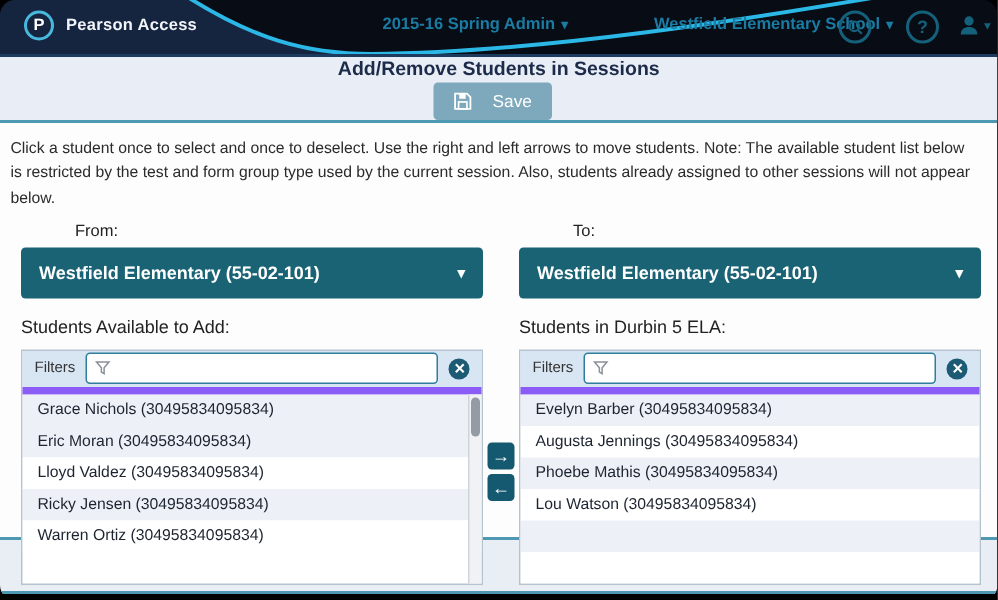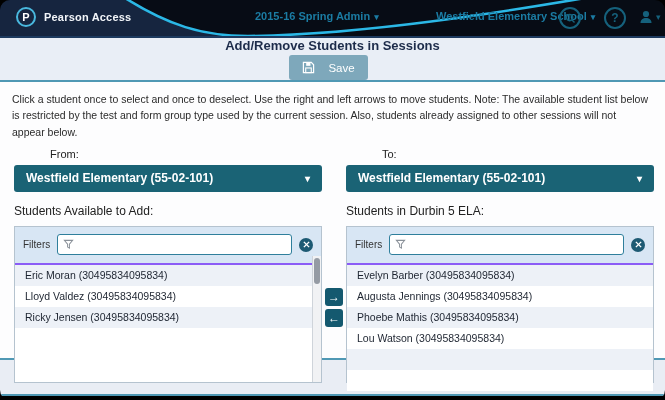--- a/index.html
+++ b/index.html
@@ -24,30 +24,30 @@
   .icon-user{position:absolute;left:638px;top:9px;z-index:2;display:flex;align-items:center;gap:2px;cursor:pointer;}
   .icon-user .caret{color:#15617c;font-size:9px;}
 
   
   .main{background:#fdfdfe;height:320px;}
   .header-band{height:44px;background:#e9eef6;border-bottom:2px solid #4f98b4;display:flex;align-items:center;padding:0 16px;box-sizing:border-box;flex-direction:column;}
   .page-title{flex:1;font-size:13px;font-weight:bold;color:#1c2b4a;}
   .btn{display:inline-flex;align-items:center;gap:13px;border-radius:3px;font-size:11.5px;cursor:pointer;box-sizing:border-box;}
   .btn-save-hdr{background:#7ea8bb;color:#fff;padding:6px 13px;margin-right:8px;}
   .btn-discard{background:#fff;border:2px solid #1b1b1b;color:#111;font-weight:bold;padding:6px 10px;}
-  .instructions{padding:9px 14px 2px 12px;font-size:10.5px;line-height:1.55;color:#2b2b2b;}
+  .instructions{padding:9px 14px 2px 7px;font-size:10.5px;line-height:1.55;color:#2b2b2b;}
   .cols{display:flex;padding:0 11px 0 14px;gap:24px;}
   .col{width:308px;box-sizing:border-box;}
   .field-label{font-size:11px;color:#222;margin:6px 0 5px 0;padding-left:36px;}
-  .teal-select{height:27px;background:#1a6375;border-radius:3px;color:#fff;font-weight:bold;font-size:12px;
+  .teal-select{height:34px;background:#1a6375;border-radius:3px;color:#fff;font-weight:bold;font-size:12px;
     display:flex;align-items:center;justify-content:space-between;padding:0 12px;cursor:pointer;}
   .teal-select .caret{font-size:10px;}
   .list-title{font-size:12px;color:#222;margin:12px 0 8px 0;}
   .panel{border:1px solid #b5c3cf;background:#fff;height:157px;box-sizing:border-box;position:relative;}
-  .filter-row{height:38px;background:#d8e6f4;border-bottom:2px solid #8b5cf6;display:flex;align-items:center;padding:0 8px;gap:7px;box-sizing:border-box;}
+  .filter-row{height:29px;background:#d8e6f4;border-bottom:5px solid #8b5cf6;display:flex;align-items:center;padding:0 8px;gap:7px;box-sizing:border-box;}
   .filter-label{font-size:10px;color:#333;}
   .filter-input-wrap{flex:1;height:19px;background:#fff;border:1px solid #2f7f9c;border-radius:3px;display:flex;align-items:center;padding:0 5px;gap:4px;}
   .filter-input-wrap input{border:none;outline:none;flex:1;height:15px;font-size:10px;font-family:"Liberation Sans",sans-serif;background:transparent;}
   .filter-clear{width:14px;height:14px;border-radius:50%;background:#1d5a73;display:flex;align-items:center;justify-content:center;cursor:pointer;flex:0 0 auto;}
   .list-body{position:relative;height:126px;overflow:hidden;}
   .list-row{height:21px;line-height:21px;padding-left:10px;font-size:10.5px;color:#1d2430;white-space:nowrap;}
   .list-row.odd{background:#edf1f7;}
   .list-row.even{background:#fff;}
   .scrollbar{position:absolute;top:0;right:0;bottom:0;width:9px;background:#f1f2f4;border-left:1px solid #cfd4da;box-sizing:border-box;}
   .scroll-thumb{position:absolute;top:2px;right:1px;width:6px;height:26px;background:#959ba4;border-radius:3px;}
@@ -154,23 +154,25 @@
               <input type="text" style="">
             </div>
             <div class="filter-clear">
               <svg width="7" height="7" viewBox="0 0 8 8">
                   <line x1="1" y1="1" x2="7" y2="7" stroke="#fff" stroke-width="1.6"></line>
                   <line x1="7" y1="1" x2="1" y2="7" stroke="#fff" stroke-width="1.6"></line>
                 </svg>
             </div>
           </div>
           <div class="list-body">
+              <div class="list-row odd">Grace Nichols (30495834095834)</div>
               <div class="list-row odd">Eric Moran (30495834095834)</div>
               <div class="list-row even">Lloyd Valdez (30495834095834)</div>
               <div class="list-row odd">Ricky Jensen (30495834095834)</div>
+              <div class="list-row even">Warren Ortiz (30495834095834)</div>
             </div>
           <div class="scrollbar" style="top:29px;">
             <div class="scroll-thumb"></div>
           </div>
         </div>
 
         <div class="mid-arrows">
           <div class="arrow-btn">
               <span>→</span>
             </div>

